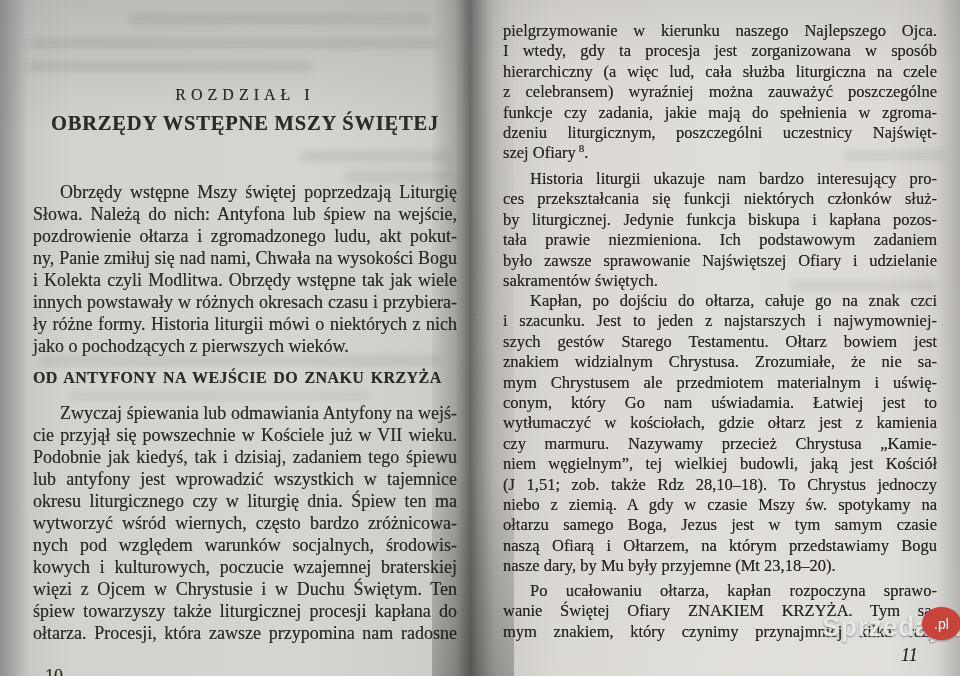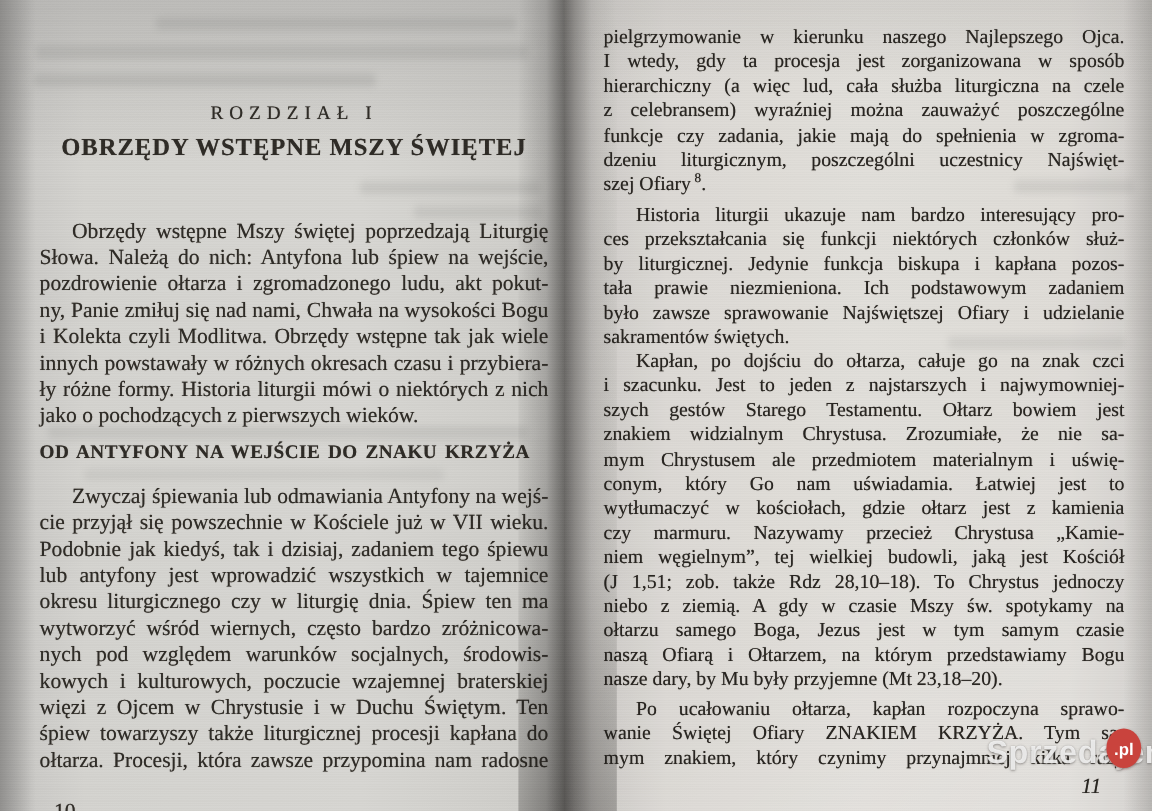--- a/index.html
+++ b/index.html
@@ -82,22 +82,22 @@
   .grain{position:absolute;inset:0;z-index:3;pointer-events:none;
     background:repeating-linear-gradient(0deg, rgba(0,0,0,0.015) 0 1px, rgba(255,255,255,0.012) 1px 2px);}
   
   .watermark{position:absolute;left:822px;top:612px;z-index:4;font-family:"Liberation Sans", sans-serif;}
   .wm-text{
     font-size:27px;font-weight:bold;letter-spacing:0.5px;
     color:rgba(253,253,252,0.82);
     text-shadow:0 1px 2px rgba(110,108,104,0.65), 0 0 1px rgba(120,118,114,0.5);
   }
   .wm-badge{
-    position:absolute;left:100px;top:-5px;width:29px;height:33px;border-radius:50%;
-    background:#c9433d;color:#ffffff;font-size:14px;font-weight:bold;
+    position:absolute;left:100px;top:-5px;width:39px;height:33px;border-radius:50%;
+    background:#c9433d;color:#ffffff;font-size:14px;font-weight:normal;
     display:flex;align-items:center;justify-content:center;
     box-shadow:0 1px 2px rgba(90,40,38,0.45);
     text-shadow:none;
   }
 </style>
 </head>
 <body>
 
 <div class="photo">
 

